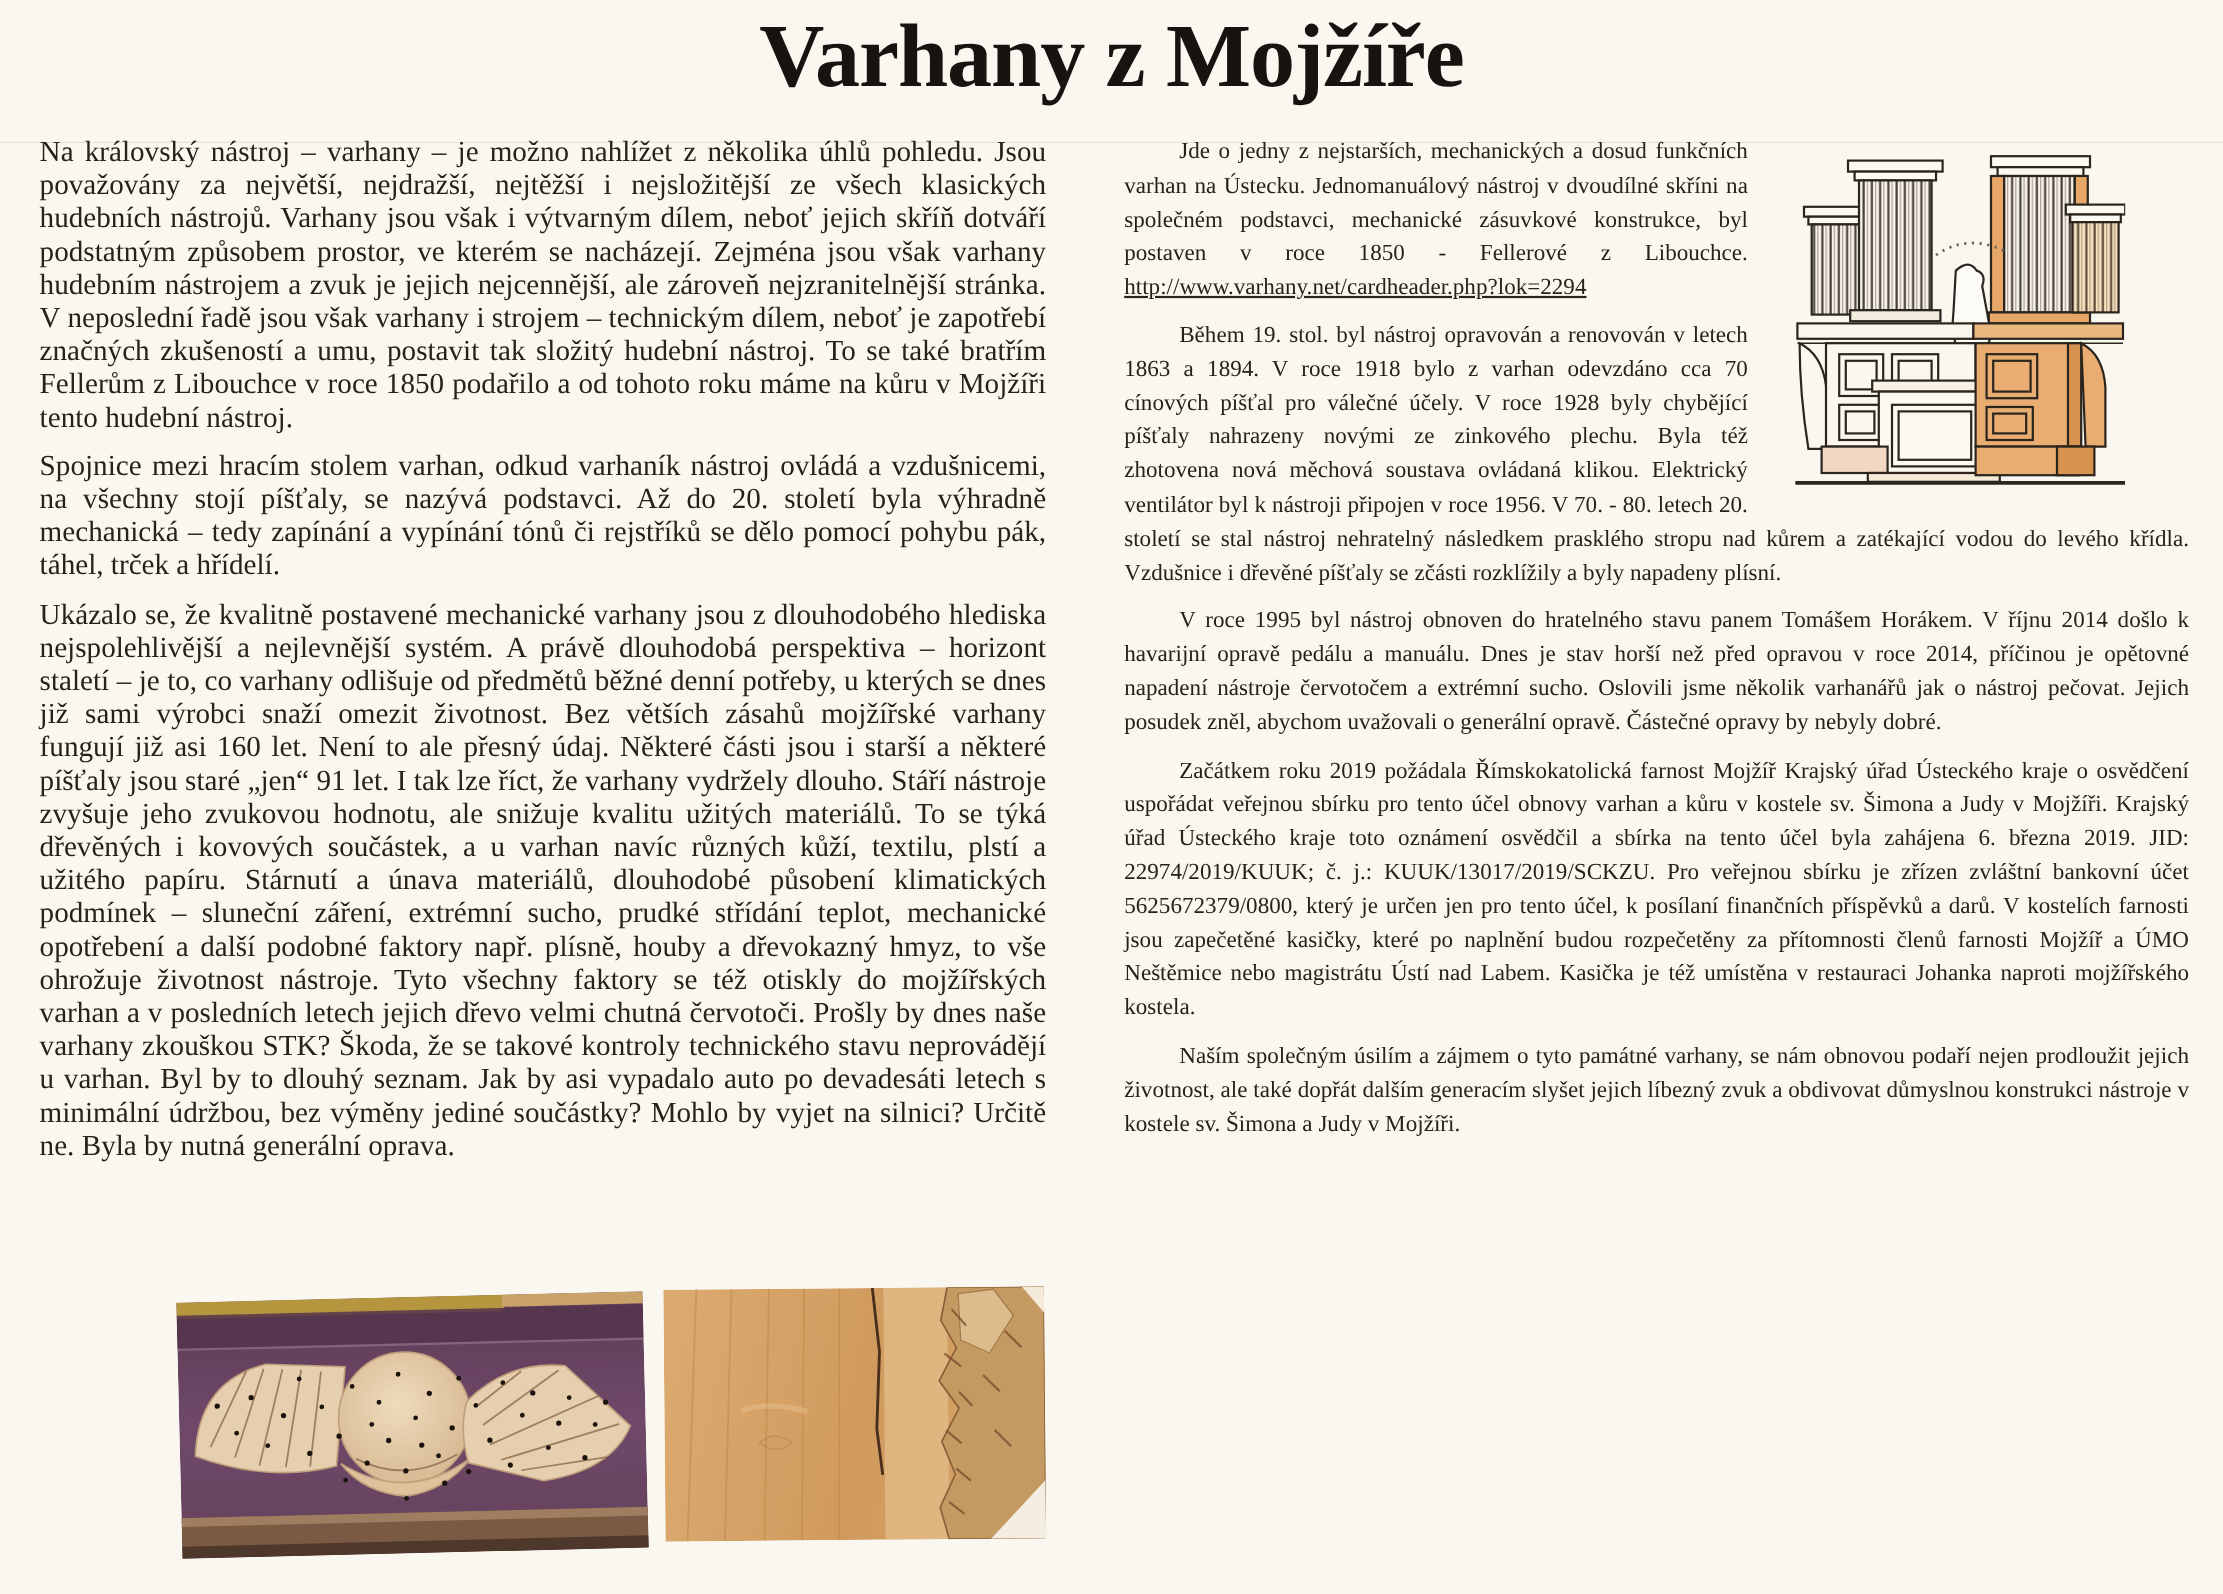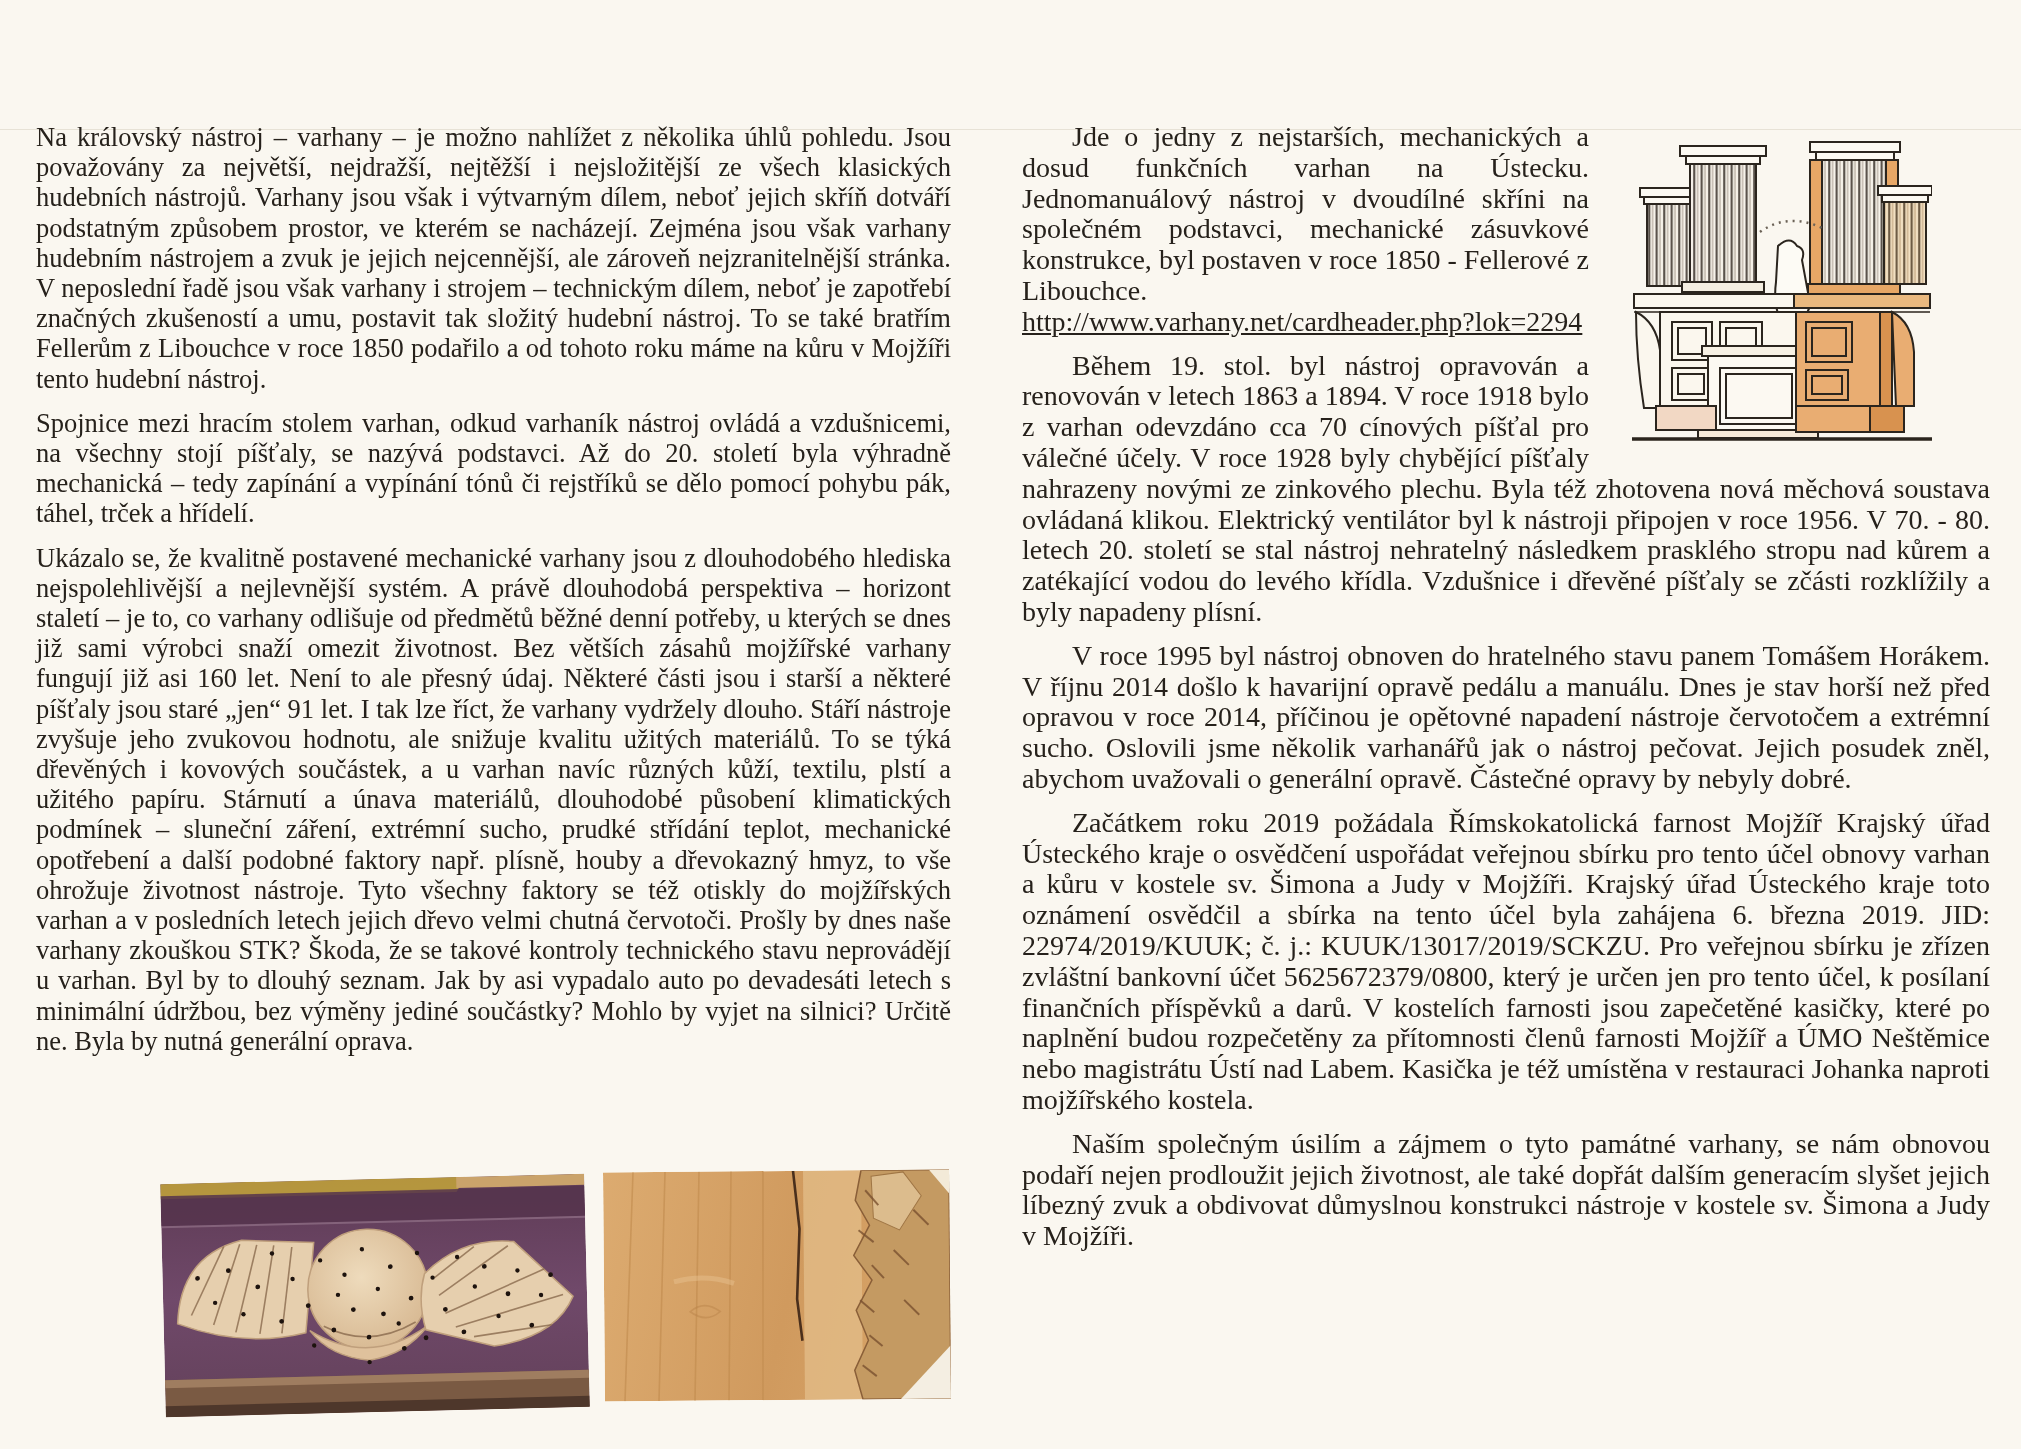--- a/index.html
+++ b/index.html
@@ -18,38 +18,39 @@
   h1.title{
     position:absolute;left:0;top:8px;width:2021px;margin:0;text-align:center;
     font-size:82px;font-weight:bold;letter-spacing:-1px;line-height:1.05;
     color:#17130e;
   }
   .col{position:absolute;top:122px;text-align:justify;}
   .col p{margin:0 0 14px 0;}
   .col .b{font-weight:normal;}
   .col a{color:inherit;text-decoration:underline;}
   .col-left{left:36px;width:915px;font-size:26.5px;line-height:30.2px;}
-  .col-right{left:1022px;width:968px;font-size:28px;line-height:30.8px;}
+  .col-right{left:1022px;width:968px;font-size:21px;line-height:30.8px;}
   .col-right p{margin:0 0 13px 0;text-indent:50px;}
   .organ-float{
     float:right;width:385px;height:316px;margin:4px 0 12px 16px;
     position:relative;
   }
   .organ-float svg{position:absolute;right:58px;top:0;}
   .photo{position:absolute;overflow:hidden;}
   .photo1{left:163px;top:1179px;width:424px;height:233px;transform:rotate(-1.4deg);}
   .photo2{left:604px;top:1171px;width:346px;height:229px;transform:rotate(-0.5deg);}
 </style>
 </head>
 <body>
 
 <div class="page">
 
   <div class="scanline"></div>
 
+  <h1 class="title">Varhany z Mojžíře</h1>
 
   <div class="col col-left">
       <p><span class="b">Na královský nástroj – varhany –</span><span> je možno nahlížet z několika úhlů pohledu. Jsou považovány za největší, nejdražší, nejtěžší i nejsložitější ze všech klasických hudebních nástrojů. Varhany jsou však i výtvarným dílem, neboť jejich skříň dotváří podstatným způsobem prostor, ve kterém se nacházejí. Zejména jsou však varhany hudebním nástrojem a zvuk je jejich nejcennější, ale zároveň nejzranitelnější stránka. V neposlední řadě jsou však varhany i strojem – technickým dílem, neboť je zapotřebí značných zkušeností a umu, postavit tak složitý hudební nástroj. To se také bratřím Fellerům z Libouchce v roce 1850 podařilo a od tohoto roku máme na kůru v Mojžíři tento hudební nástroj.</span></p>
       <p><span>Spojnice mezi hracím stolem varhan, odkud varhaník nástroj ovládá a vzdušnicemi, na všechny stojí píšťaly, se nazývá </span><span class="b">podstavci</span><span>. Až do 20. století byla výhradně mechanická – tedy zapínání a vypínání tónů či rejstříků se dělo pomocí pohybu pák, táhel, trček a hřídelí.</span></p>
       <p><span>Ukázalo se, že kvalitně postavené mechanické varhany jsou z dlouhodobého hlediska nejspolehlivější a nejlevnější systém. A právě dlouhodobá perspektiva – horizont staletí – je to, co varhany odlišuje od předmětů běžné denní potřeby, u kterých se dnes již sami výrobci snaží omezit životnost. Bez větších zásahů mojžířské varhany fungují již asi 160 let. Není to ale přesný údaj. Některé části jsou i starší a některé píšťaly jsou staré „jen“ 91 let. I tak lze říct, že varhany vydržely dlouho. Stáří nástroje zvyšuje jeho zvukovou hodnotu, ale snižuje kvalitu užitých materiálů. To se týká dřevěných i kovových součástek, a u varhan navíc různých kůží, textilu, plstí a užitého papíru. Stárnutí a únava materiálů, dlouhodobé působení klimatických podmínek – sluneční záření, extrémní sucho, prudké střídání teplot, mechanické opotřebení a další podobné faktory např. plísně, houby a dřevokazný hmyz, to vše ohrožuje životnost nástroje. Tyto všechny faktory se též otiskly do mojžířských varhan a v posledních letech jejich dřevo velmi chutná červotoči. Prošly by dnes naše varhany zkouškou STK? Škoda, že se takové kontroly technického stavu neprovádějí u varhan. Byl by to dlouhý seznam. Jak by asi vypadalo auto po devadesáti letech s minimální údržbou, bez výměny jediné součástky? Mohlo by vyjet na silnici? Určitě ne. Byla by nutná generální oprava.</span></p>
     </div>
 
   <div class="col col-right">
     <div class="organ-float">
       <svg width="300" height="316" viewBox="0 0 300 316" xmlns="http://www.w3.org/2000/svg">

